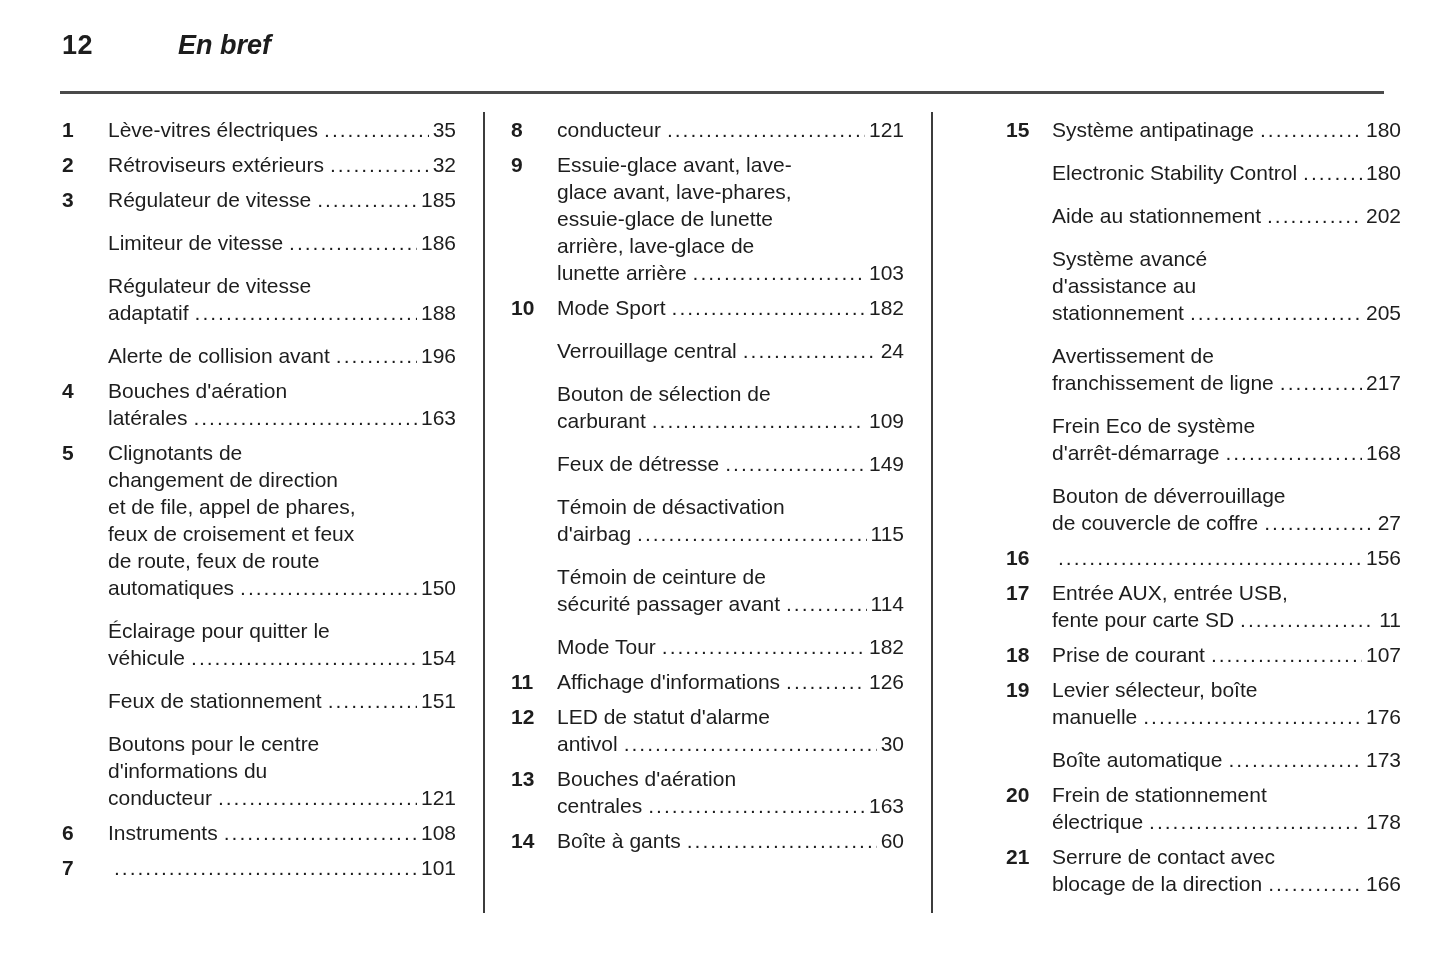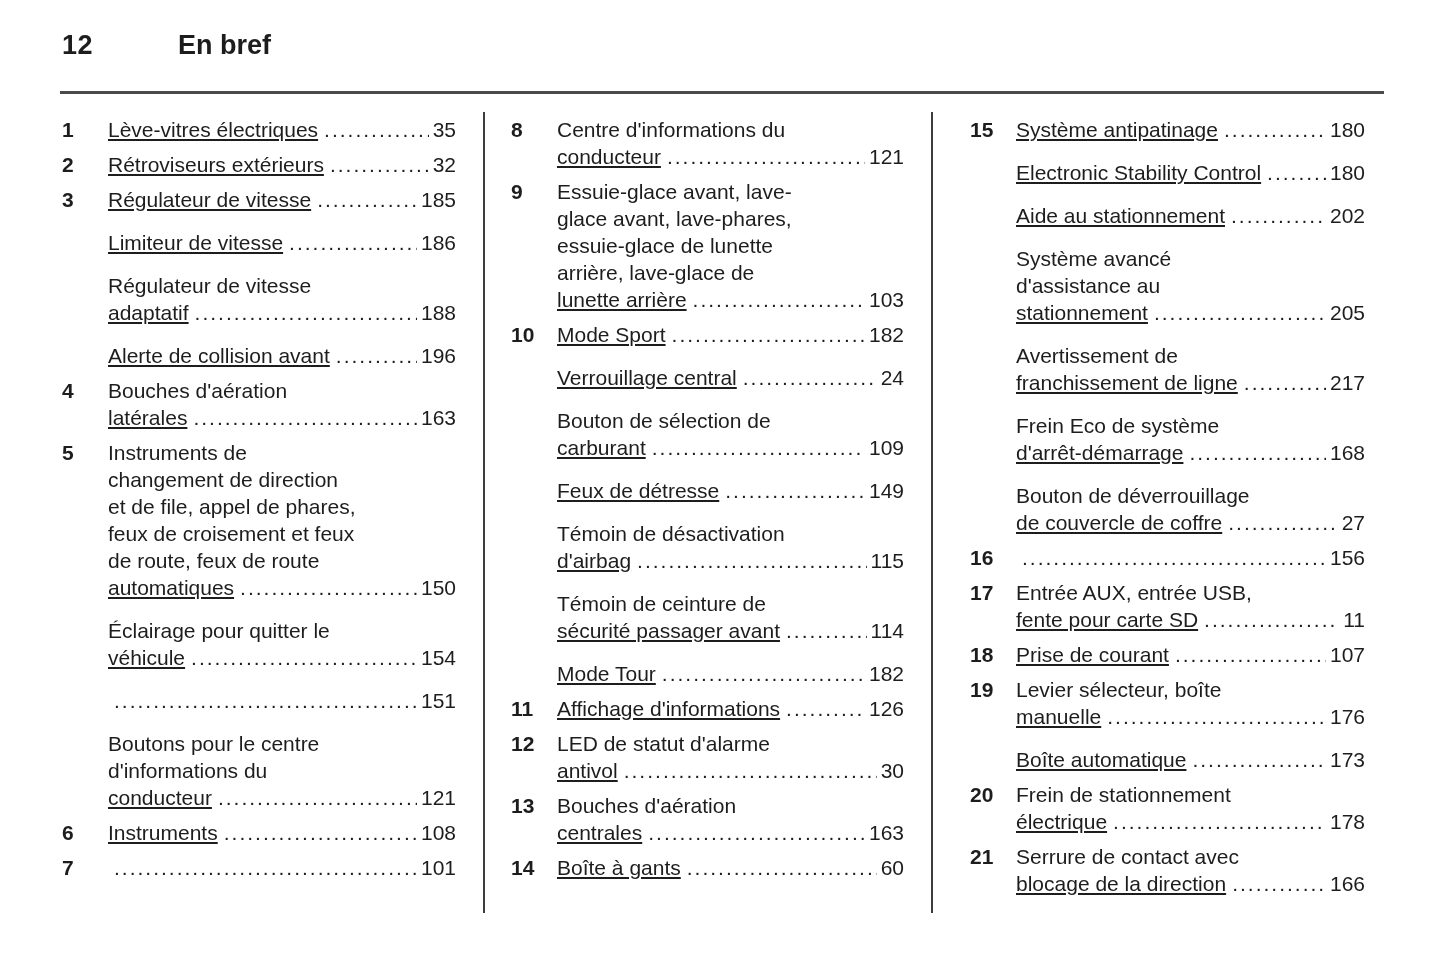--- a/index.html
+++ b/index.html
@@ -24,20 +24,21 @@
     font-size: 27px;
     font-weight: bold;
     letter-spacing: 0.5px;
   }
   .header-title {
     position: absolute;
     left: 178px;
     top: 30px;
     font-size: 27px;
     font-weight: bold;
+    font-style: italic;
   }
   .header-rule {
     position: absolute;
     left: 60px;
     top: 91px;
     width: 1324px;
     height: 3px;
     background: var(--rule, #4a4a4a);
   }
   
@@ -52,39 +53,39 @@
   #divider-2 { left: 931px; }
   
   .toc-col {
     position: absolute;
     top: 116px;
     font-size: 21px;
     line-height: 27px;
   }
   #col-0 { left: 62px;  width: 394px; }
   #col-1 { left: 511px; width: 393px; }
-  #col-2 { left: 970px; width: 395px; }
+  #col-2 { left: 1006px; width: 395px; }
 
   .entry {
     display: flex;
     margin-top: 8px;
   }
   .entry.sub { margin-top: 16px; justify-content: flex-end; }
   .entry:first-child { margin-top: 0; }
   .entry-num {
     flex: 0 0 46px;
     font-weight: bold;
   }
   .entry-text { flex: 1; min-width: 0; }
   .entry-line { white-space: nowrap; }
   .entry-lastline {
     display: flex;
     align-items: baseline;
   }
-  .entry-label { white-space: nowrap; text-decoration: underline; }
+  .entry-label { white-space: nowrap; }
   .dots {
     flex: 1;
     overflow: hidden;
     white-space: nowrap;
     letter-spacing: 2px;
     margin: 0 4px 0 6px;
   }
   .entry-page { white-space: nowrap; }
 </style>
 </head>
@@ -164,21 +165,21 @@
           <div class="entry-lastline">
             <span class="entry-label">latérales</span>
             <span class="dots">......................................................................</span>
             <span class="entry-page">163</span>
           </div>
         </div>
       </div>
       <div class="entry">
         <span class="entry-num">5</span>
         <div class="entry-text">
-          <div class="entry-line">Instruments de</div>
+          <div class="entry-line">Clignotants de</div>
           <div class="entry-line">changement de direction</div>
           <div class="entry-line">et de file, appel de phares,</div>
           <div class="entry-line">feux de croisement et feux</div>
           <div class="entry-line">de route, feux de route</div>
           <div class="entry-lastline">
             <span class="entry-label">automatiques</span>
             <span class="dots">......................................................................</span>
             <span class="entry-page">150</span>
           </div>
         </div>
@@ -191,20 +192,21 @@
             <span class="entry-label">véhicule</span>
             <span class="dots">......................................................................</span>
             <span class="entry-page">154</span>
           </div>
         </div>
       </div>
       <div class="entry sub">
         <span class="entry-num"></span>
         <div class="entry-text">
           <div class="entry-lastline">
+            <span class="entry-label">Feux de stationnement</span>
             <span class="dots">......................................................................</span>
             <span class="entry-page">151</span>
           </div>
         </div>
       </div>
       <div class="entry sub">
         <span class="entry-num"></span>
         <div class="entry-text">
           <div class="entry-line">Boutons pour le centre</div>
           <div class="entry-line">d'informations du</div>
@@ -233,21 +235,20 @@
             <span class="entry-page">101</span>
           </div>
         </div>
       </div>
     </div>
   <div class="col-divider" id="divider-1"></div>
   <div class="toc-col" id="col-1">
       <div class="entry">
         <span class="entry-num">8</span>
         <div class="entry-text">
-          <div class="entry-line">Centre d'informations du</div>
           <div class="entry-lastline">
             <span class="entry-label">conducteur</span>
             <span class="dots">......................................................................</span>
             <span class="entry-page">121</span>
           </div>
         </div>
       </div>
       <div class="entry">
         <span class="entry-num">9</span>
         <div class="entry-text">

